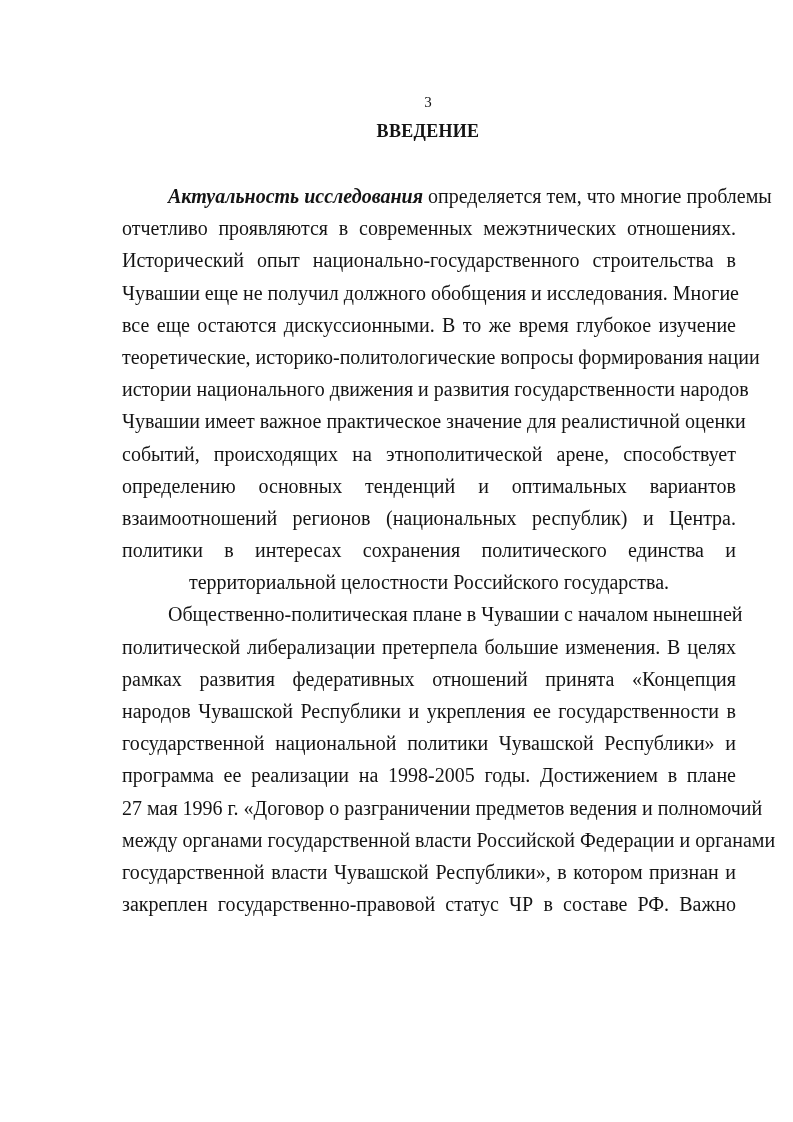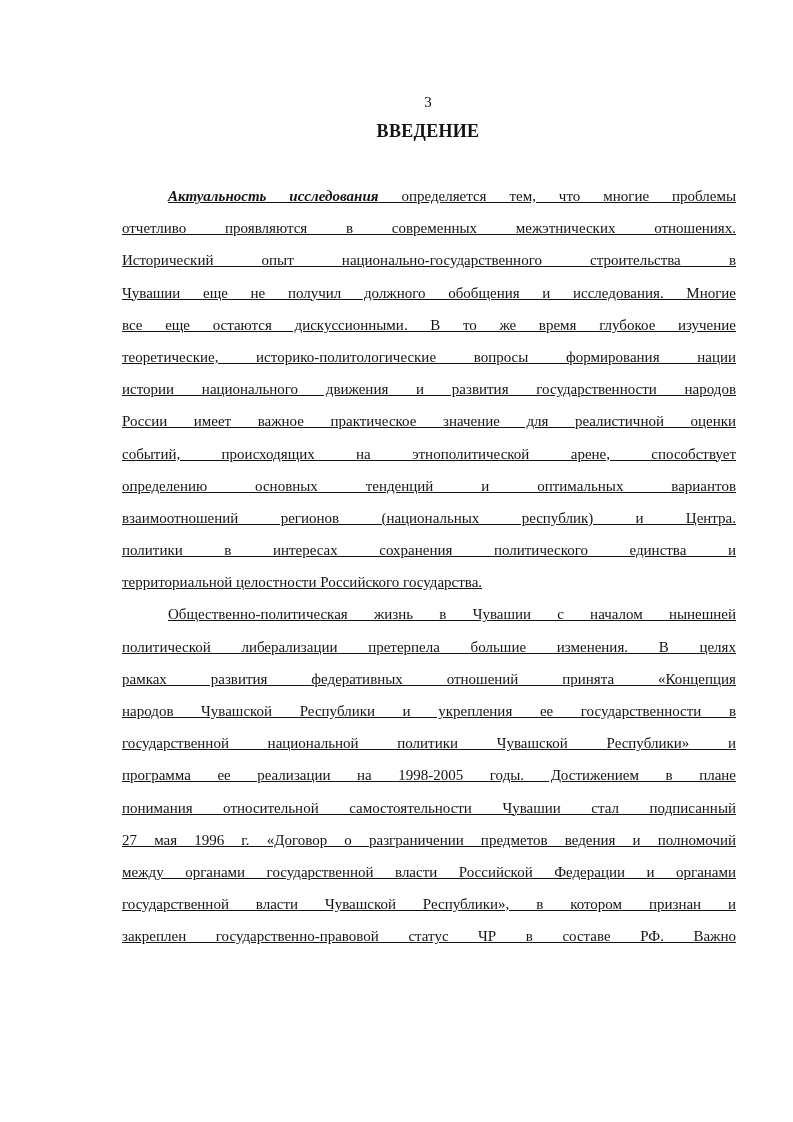--- a/index.html
+++ b/index.html
@@ -12,60 +12,59 @@
     .page-number {
       position: absolute; top: 94px; left: 0; width: 856px;
       text-align: center; font-size: 15px;
     }
     .title {
       position: absolute; top: 121px; left: 0; width: 856px;
       text-align: center; font-size: 18px; font-weight: bold; letter-spacing: 0.3px;
     }
     .body-text { position: absolute; top: 180px; left: 122px; width: 614px; }
     .line {
-      height: 32.2px; line-height: 32.2px; font-size: 15px;
-      white-space: nowrap; overflow: visible; text-decoration: underline;
+      height: 32.2px; line-height: 32.2px; font-size: 20px;
+      white-space: nowrap; overflow: visible;
     }
     .line.j { text-align: justify; text-align-last: justify; }
-    .line.l { text-align: left; }
+    .line.l { text-align: center; }
     .line.indent { padding-left: 46px; }
     .em { font-weight: bold; font-style: italic; }
   </style>
 </head>
 <body>
 
 <div class="page">
   <div class="page-number">3</div>
   <div class="title">ВВЕДЕНИЕ</div>
 
   <div class="body-text">
 
     <div>
       <div class="line j indent"><span class="em">Актуальность исследования</span><span> определяется тем, что многие проблемы</span></div>
       <div class="line j">отчетливо проявляются в современных межэтнических отношениях.</div>
       <div class="line j">Исторический опыт национально-государственного строительства в</div>
       <div class="line j">Чувашии еще не получил должного обобщения и исследования. Многие</div>
       <div class="line j">все еще остаются дискуссионными. В то же время глубокое изучение</div>
       <div class="line j">теоретические, историко-политологические вопросы формирования нации</div>
       <div class="line j">истории национального движения и развития государственности народов</div>
-      <div class="line j">России имеет важное практическое значение для реалистичной оценки</div>
+      <div class="line j">Чувашии имеет важное практическое значение для реалистичной оценки</div>
       <div class="line j">событий, происходящих на этнополитической арене, способствует</div>
       <div class="line j">определению основных тенденций и оптимальных вариантов</div>
       <div class="line j">взаимоотношений регионов (национальных республик) и Центра.</div>
       <div class="line j">политики в интересах сохранения политического единства и</div>
       <div class="line l">территориальной целостности Российского государства.</div>
     </div>
 
     <div>
-      <div class="line j indent">Общественно-политическая жизнь в Чувашии с началом нынешней</div>
+      <div class="line j indent">Общественно-политическая плане в Чувашии с началом нынешней</div>
       <div class="line j">политической либерализации претерпела большие изменения. В целях</div>
       <div class="line j">рамках развития федеративных отношений принята «Концепция</div>
       <div class="line j">народов Чувашской Республики и укрепления ее государственности в</div>
       <div class="line j">государственной национальной политики Чувашской Республики» и</div>
       <div class="line j">программа ее реализации на 1998-2005 годы. Достижением в плане</div>
-      <div class="line j">понимания относительной самостоятельности Чувашии стал подписанный</div>
       <div class="line j">27 мая 1996 г. «Договор о разграничении предметов ведения и полномочий</div>
       <div class="line j">между органами государственной власти Российской Федерации и органами</div>
       <div class="line j">государственной власти Чувашской Республики», в котором признан и</div>
       <div class="line j">закреплен государственно-правовой статус ЧР в составе РФ. Важно</div>
     </div>
   </div>
 </div>
 
 </body></html>

